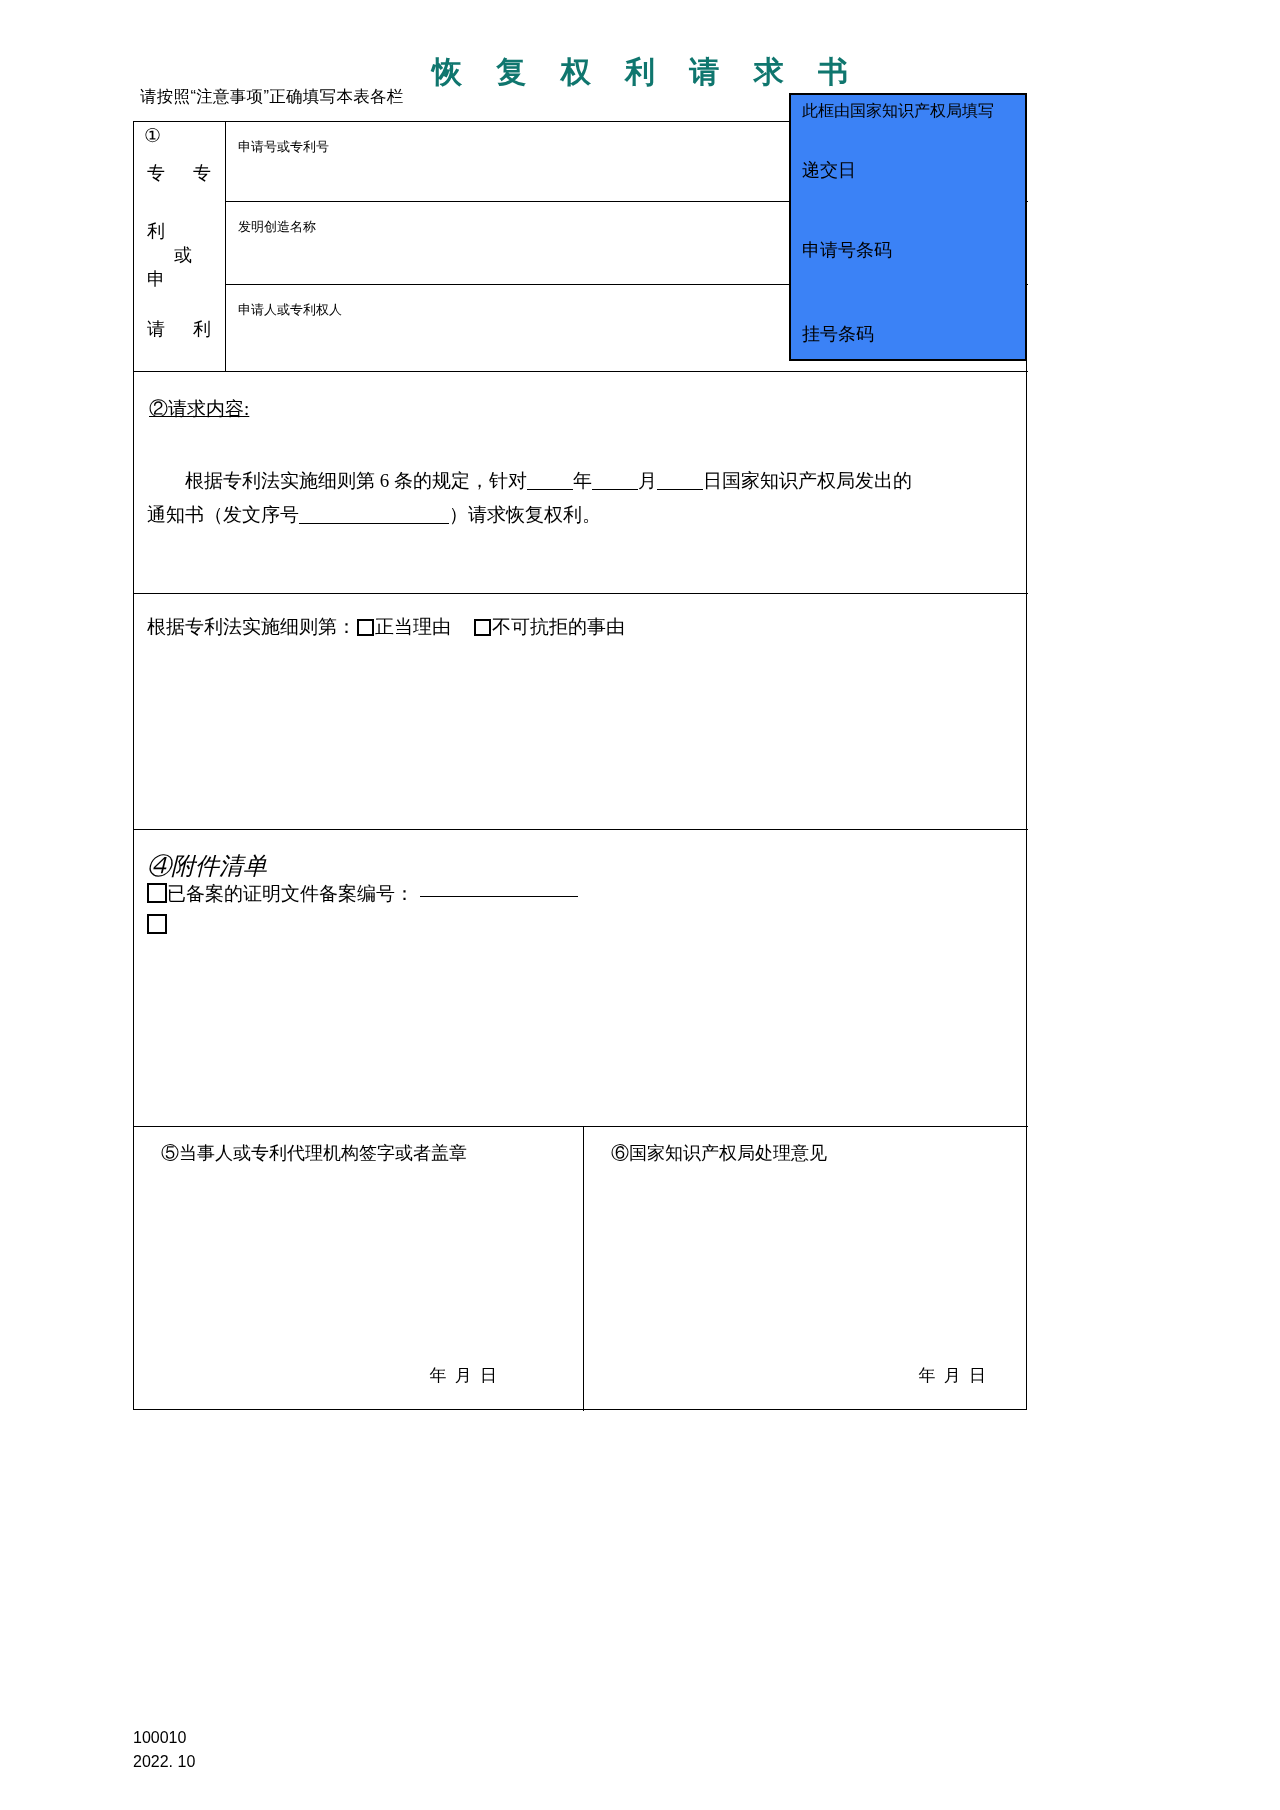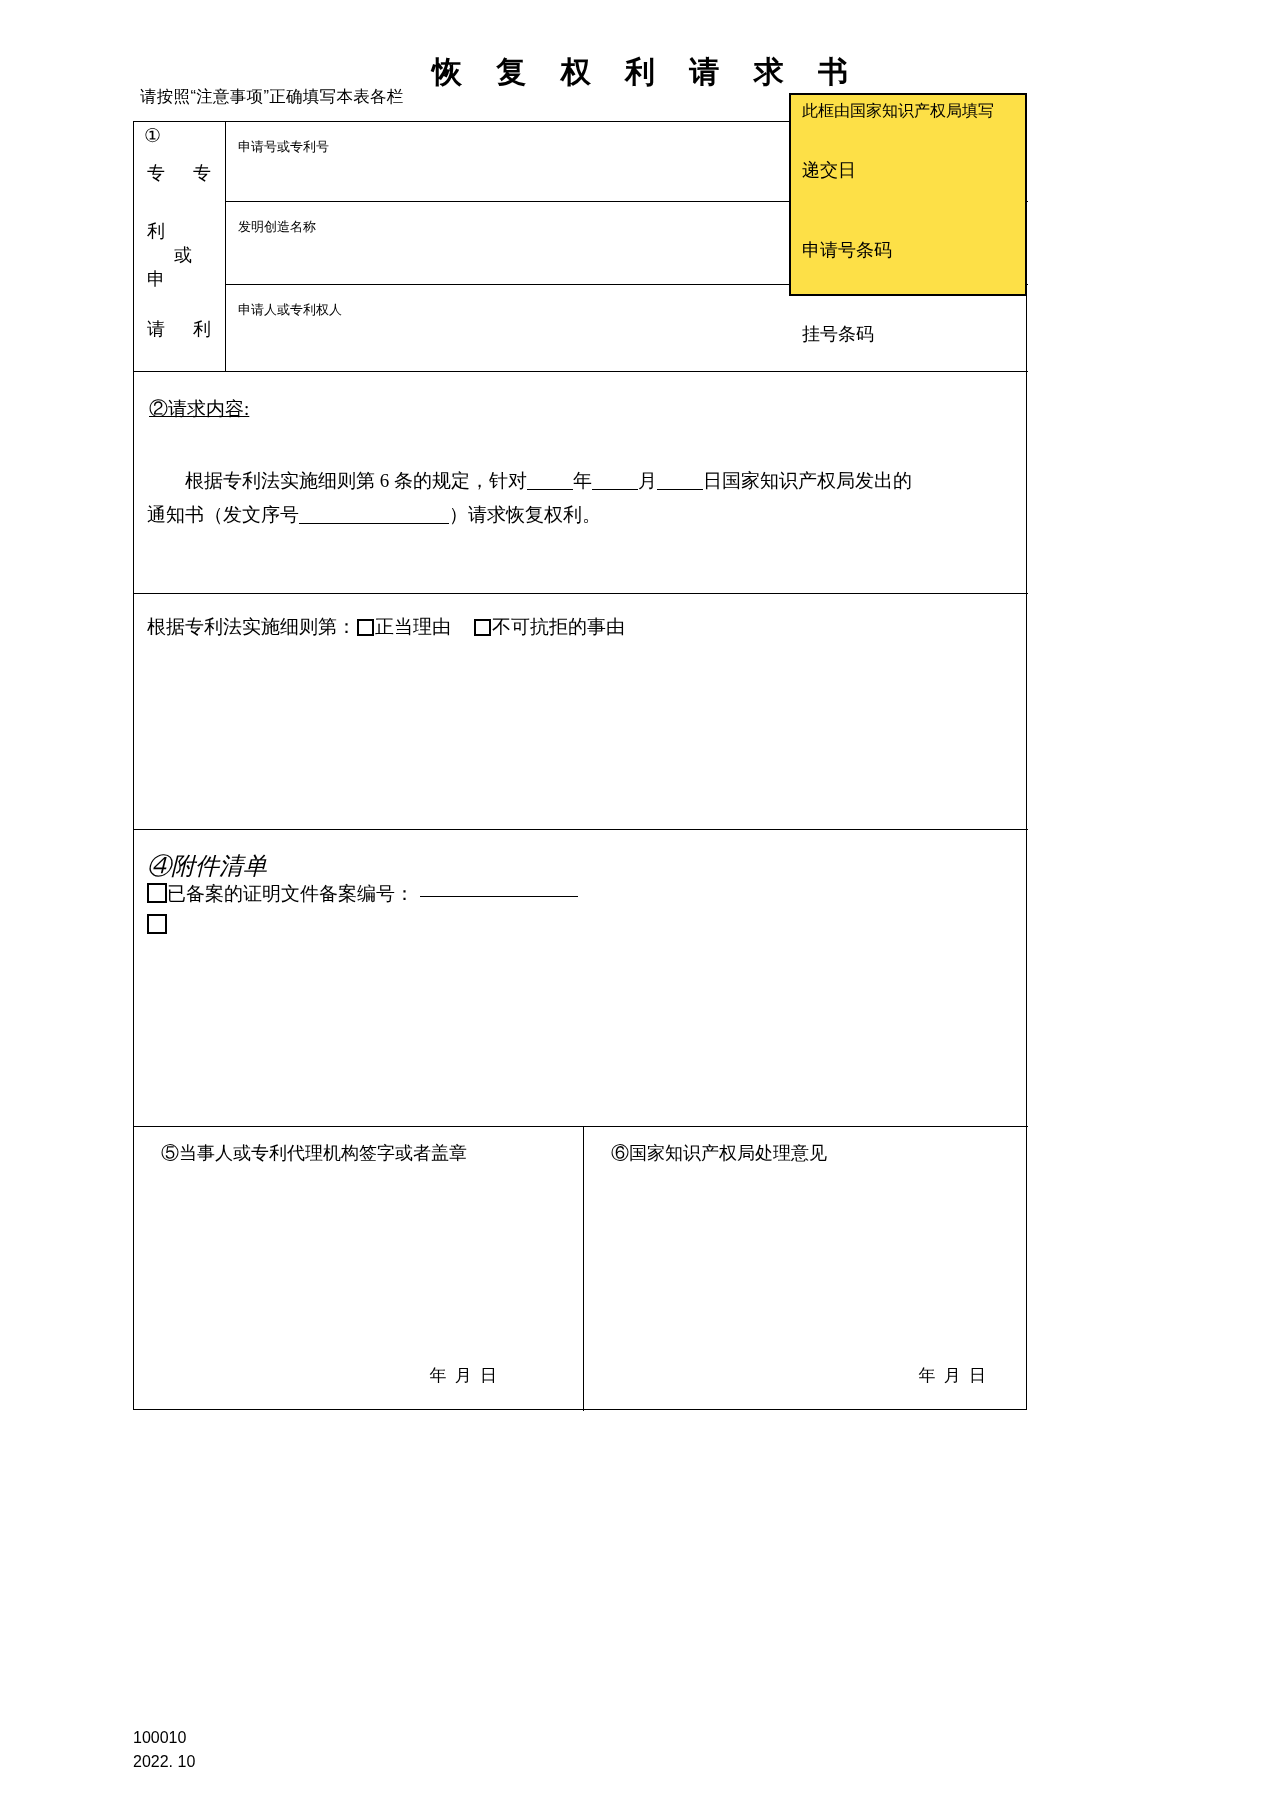--- a/index.html
+++ b/index.html
@@ -28,21 +28,21 @@
     position: absolute;
     left: 0;
     top: 52px;
     width: 1280px;
     text-align: center;
     font-family: "Liberation Sans", "DejaVu Sans", sans-serif;
     font-weight: bold;
     font-size: 30px;
     letter-spacing: 13px;
     text-indent: 13px;
-    color: #000000;
+    color: #0f766e;
   }
 
   
   .instruction {
     position: absolute;
     left: 140px;
     top: 86px;
     font-family: "Liberation Sans", "DejaVu Sans", sans-serif;
     font-weight: normal;
     font-size: 16.5px;
@@ -116,24 +116,24 @@
   .row-a { top: 0px;   height: 80px; border-bottom: 1.6px solid #000; }
   .row-b { top: 80px;  height: 83px; border-bottom: 1.6px solid #000; }
   .row-c { top: 163px; height: 87px; }
 
   
   .office-box {
     position: absolute;
     left: 789px;
     top: 93px;
     width: 238px;
-    height: 203px;
+    height: 268px;
     border: 2.6px solid #000;
     box-sizing: border-box;
-    background: #fde047;
+    background: #3b82f6;
     z-index: 5;
   }
   .office-head {
     position: absolute;
     left: 11px;
     top: 6px;
     font-size: 16px;
     white-space: nowrap;
   }
   .office-item {

